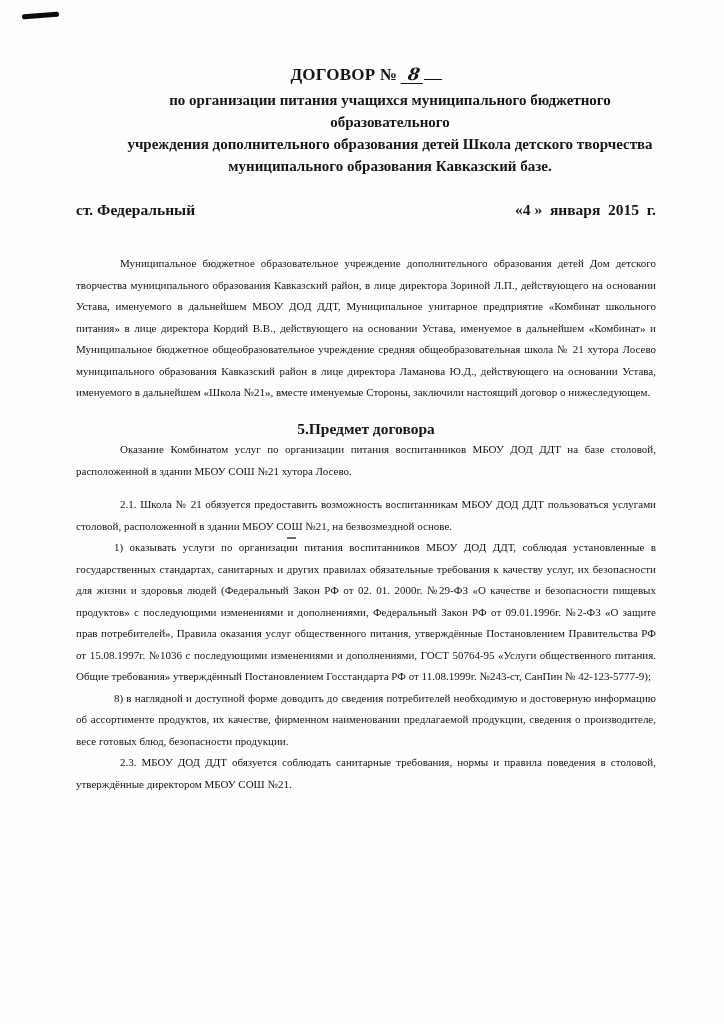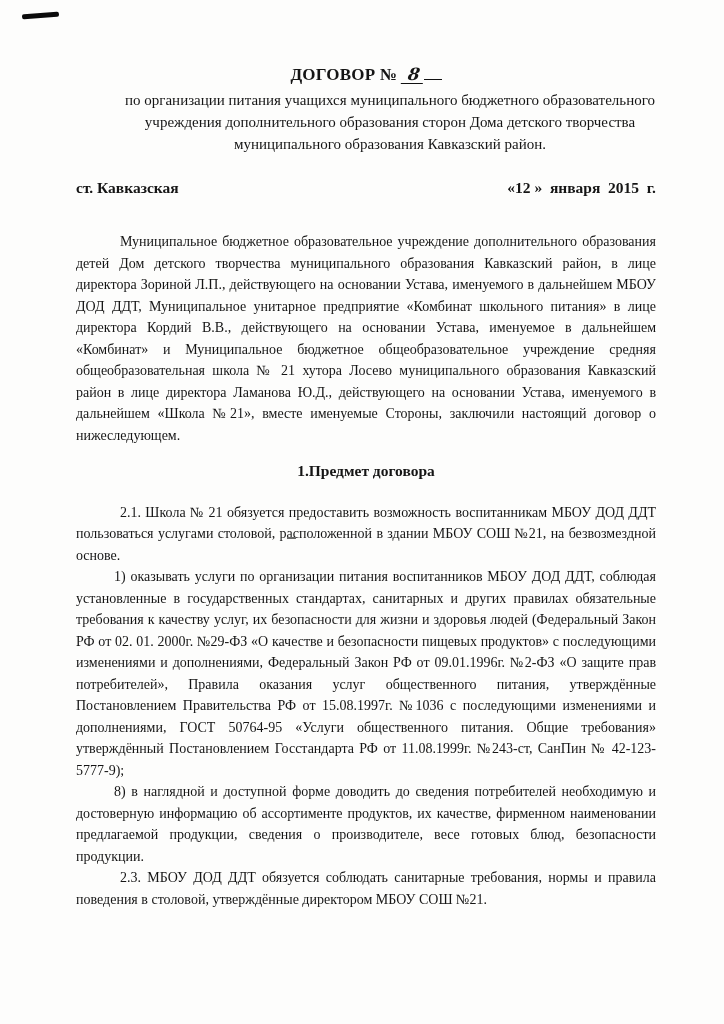--- a/index.html
+++ b/index.html
@@ -48,81 +48,82 @@
   }
   .number-underline-tail{
     display:inline-block;
     width:18px;
     border-bottom:1.6px solid #111;
     height:1em;
     vertical-align:baseline;
   }
   .subtitle-line{
     text-align:center;
-    font-weight:normal;
+    font-weight:bold;
     font-size:15px;
     line-height:22px;
     margin-left:48px;
   }
   .place-date{
     display:flex;
     justify-content:space-between;
     font-weight:bold;
     font-size:15.5px;
     margin-top:24px;
   }
   .pre{white-space:pre;}
   
   .body-text{margin-top:34px;}
   .para{
-    font-size:14px;
+    font-size:11px;
     line-height:21.5px;
     text-align:justify;
     text-indent:44px;
     margin:0;
   }
   .para.list-item{text-indent:38px;}
   .section-heading{
     text-align:center;
     font-weight:bold;
     font-size:15.5px;
     line-height:21.5px;
     margin:14px 0 0 0;
   }
-  .gap-top{margin-top:20px;}
+  .gap-top{margin-top:12px;}
 </style>
 </head>
 <body>
 
 <div class="page">
 
   <div class="scan-dash-top"></div>
   <div class="scan-dash-mid"></div>
 
   <div class="title">
     <span>ДОГОВОР №</span>
     <span class="contract-number">8</span><span class="number-underline-tail"></span>
   </div>
 
   <div>
     <div class="subtitle-line">по организации питания учащихся муниципального бюджетного образовательного</div>
-    <div class="subtitle-line">учреждения дополнительного образования сторон Дома детского творчества</div>
-    <div class="subtitle-line">муниципального образования Кавказский район.</div>
+    <div class="subtitle-line">учреждения дополнительного образования детей Школа детского творчества</div>
+    <div class="subtitle-line">муниципального образования Кавказский базе.</div>
   </div>
 
   <div class="place-date">
-    <span>ст. Кавказская</span>
-    <span class="pre">«12 »  января  2015  г.</span>
+    <span>ст. Федеральный</span>
+    <span class="pre">«4 »  января  2015  г.</span>
   </div>
 
   <div class="body-text">
 
     <p class="para">Муниципальное бюджетное образовательное учреждение дополнительного образования детей Дом детского творчества муниципального образования Кавказский район, в лице директора Зориной Л.П., действующего на основании Устава, именуемого в дальнейшем МБОУ ДОД ДДТ, Муниципальное унитарное предприятие «Комбинат школьного питания» в лице директора Кордий В.В., действующего на основании Устава, именуемое в дальнейшем «Комбинат» и Муниципальное бюджетное общеобразовательное учреждение средняя общеобразовательная школа № 21 хутора Лосево муниципального образования Кавказский район в лице директора Ламанова Ю.Д., действующего на основании Устава, именуемого в дальнейшем «Школа №21», вместе именуемые Стороны, заключили настоящий договор о нижеследующем.</p>
 
-    <h2 class="section-heading">1.Предмет договора</h2>
+    <h2 class="section-heading">5.Предмет договора</h2>
+    <p class="para">Оказание Комбинатом услуг по организации питания воспитанников МБОУ ДОД ДДТ на базе столовой, расположенной в здании МБОУ СОШ №21 хутора Лосево.</p>
 
     <p class="para gap-top">2.1. Школа № 21 обязуется предоставить возможность воспитанникам МБОУ ДОД ДДТ пользоваться услугами столовой, расположенной в здании МБОУ СОШ №21, на безвозмездной основе.</p>
     <p class="para list-item">1) оказывать услуги по организации питания воспитанников МБОУ ДОД ДДТ, соблюдая установленные в государственных стандартах, санитарных и других правилах обязательные требования к качеству услуг, их безопасности для жизни и здоровья людей (Федеральный Закон РФ от 02. 01. 2000г. №29-ФЗ «О качестве и безопасности пищевых продуктов» с последующими изменениями и дополнениями, Федеральный Закон РФ от 09.01.1996г. №2-ФЗ «О защите прав потребителей», Правила оказания услуг общественного питания, утверждённые Постановлением Правительства РФ от 15.08.1997г. №1036 с последующими изменениями и дополнениями, ГОСТ 50764-95 «Услуги общественного питания. Общие требования» утверждённый Постановлением Госстандарта РФ от 11.08.1999г. №243-ст, СанПин № 42-123-5777-9);</p>
     <p class="para list-item">8) в наглядной и доступной форме доводить до сведения потребителей необходимую и достоверную информацию об ассортименте продуктов, их качестве, фирменном наименовании предлагаемой продукции, сведения о производителе, весе готовых блюд, безопасности продукции.</p>
     <p class="para">2.3. МБОУ ДОД ДДТ обязуется соблюдать санитарные требования, нормы и правила поведения в столовой, утверждённые директором МБОУ СОШ №21.</p>
 
   </div>
 </div>
 
 </body></html>

